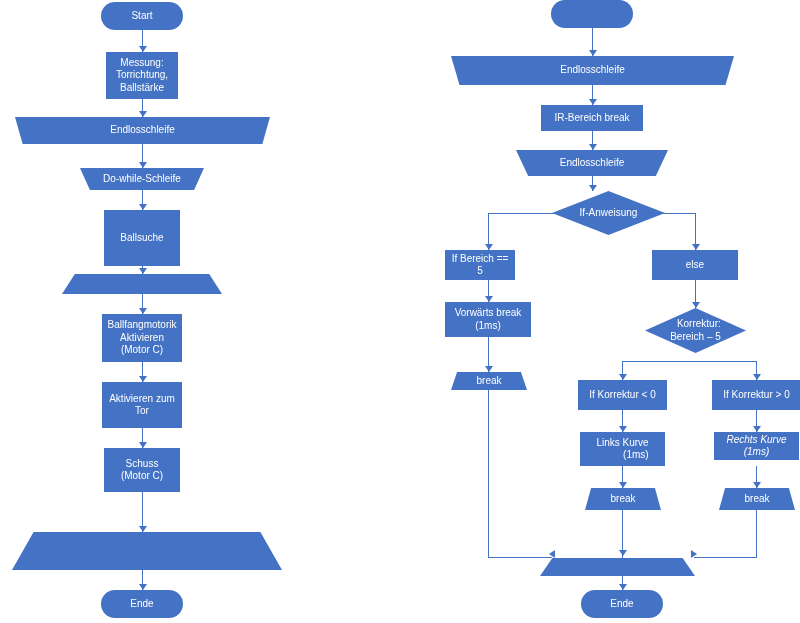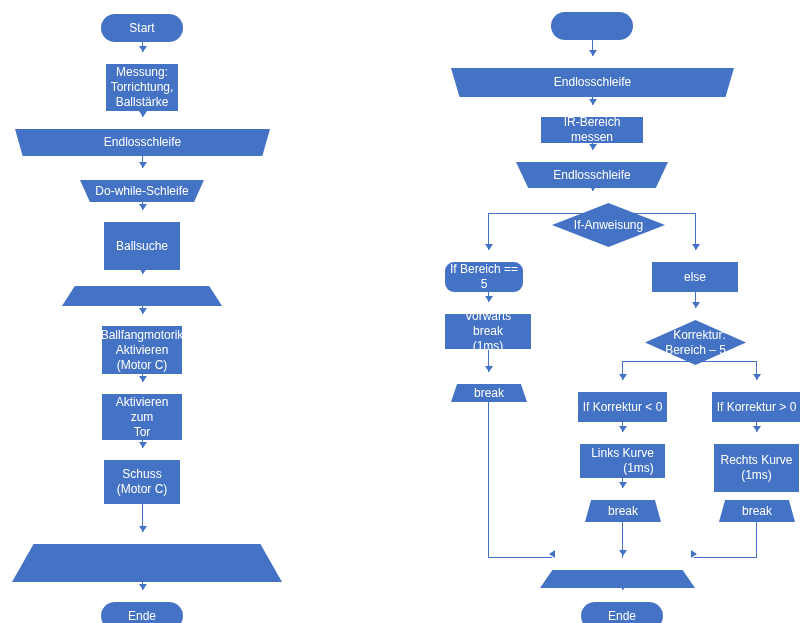--- a/index.html
+++ b/index.html
@@ -1,18 +1,18 @@
 <!DOCTYPE html>
 <html><head>
 <meta charset="utf-8">
 <style>
   html,body{margin:0;padding:0;}
   body{width:800px;height:623px;background:#ffffff;font-family:"Liberation Sans",sans-serif;overflow:hidden;}
   #canvas{position:relative;width:800px;height:623px;}
-  .node{position:absolute;box-sizing:border-box;display:flex;align-items:center;justify-content:center;text-align:center;color:#ffffff;font-size:12px;line-height:1.25;background:#4472C4;margin-top:12px;}
+  .node{position:absolute;box-sizing:border-box;display:flex;align-items:center;justify-content:center;text-align:center;color:#ffffff;font-size:10px;line-height:1.25;background:#4472C4;}
   .node span{display:block;padding:0 3px;}
   .term{border-radius:999px;}
   .proc{}
   .hexa{clip-path:polygon(0% 0%, 100% 0%, 92% 100%, 8% 100%);}
   .hexa-wide{clip-path:polygon(0% 0%, 100% 0%, 97% 100%, 3% 100%);}
   .hexa-end{clip-path:polygon(8% 0%, 92% 0%, 100% 100%, 0% 100%);}
   .diamond{background:transparent;}
   .diamond .dshape{position:absolute;inset:0;background:#4472C4;clip-path:polygon(50% 0%, 100% 50%, 50% 100%, 0% 50%);}
   .diamond span{position:relative;z-index:2;}
   .conn{position:absolute;background:#4472C4;}
@@ -66,21 +66,21 @@
   </div>
 
   <div class="node hexa-wide" style="left:15px;top:117px;width:255px;height:27px;">
     <span>Endlosschleife</span>
   </div>
 
   <div class="node hexa" style="left:80px;top:168px;width:124px;height:22px;">
     <span>Do-while-Schleife</span>
   </div>
 
-  <div class="node proc" style="left:104px;top:210px;width:76px;height:48px;">
+  <div class="node proc" style="left:104px;top:210px;width:76px;height:56px;">
     <span>Ballsuche</span>
   </div>
 
   <div class="node hexa-end" style="left:62px;top:274px;width:160px;height:20px;">
     <span></span>
   </div>
 
   <div class="node proc" style="left:102px;top:314px;width:80px;height:48px;">
     <span style="white-space:pre-line;">Ballfangmotorik
 Aktivieren
@@ -166,33 +166,33 @@
 
   <div class="node term" style="left:551px;top:0px;width:82px;height:28px;">
     <span></span>
   </div>
 
   <div class="node hexa-wide" style="left:451px;top:56px;width:283px;height:29px;">
     <span>Endlosschleife</span>
   </div>
 
   <div class="node proc" style="left:541px;top:105px;width:102px;height:26px;">
-    <span>IR-Bereich messen</span>
+    <span>IR-Bereich break</span>
   </div>
 
   <div class="node hexa" style="left:516px;top:150px;width:152px;height:26px;">
     <span>Endlosschleife</span>
   </div>
 
   <div class="node diamond" style="left:552px;top:191px;width:113px;height:44px;">
     <div class="dshape"></div>
     <span>If-Anweisung</span>
   </div>
 
-  <div class="node proc" style="left:445px;top:250px;width:78px;height:30px;border-radius:9px;">
+  <div class="node proc" style="left:445px;top:250px;width:70px;height:30px;">
     <span>If Bereich == 5</span>
   </div>
 
   <div class="node proc" style="left:652px;top:250px;width:86px;height:30px;">
     <span>else</span>
   </div>
 
   <div class="node proc" style="left:445px;top:302px;width:86px;height:35px;">
     <span style="white-space:pre-line;">Vorwärts break
 (1ms)</span>
@@ -214,21 +214,21 @@
 
   <div class="node proc" style="left:712px;top:380px;width:89px;height:30px;">
     <span>If Korrektur &gt; 0</span>
   </div>
 
   <div class="node proc" style="left:580px;top:432px;width:85px;height:34px;">
     <span style="white-space:pre-line;text-align:right;">Links Kurve
 (1ms)</span>
   </div>
 
-  <div class="node proc" style="left:714px;top:432px;width:85px;height:48px;">
+  <div class="node proc" style="left:714px;top:432px;width:85px;height:28px;font-style:italic;">
     <span style="white-space:pre-line;">Rechts Kurve
 (1ms)</span>
   </div>
 
   <div class="node hexa-end" style="left:585px;top:488px;width:76px;height:22px;">
     <span>break</span>
   </div>
 
   <div class="node hexa-end" style="left:719px;top:488px;width:76px;height:22px;">
     <span>break</span>

